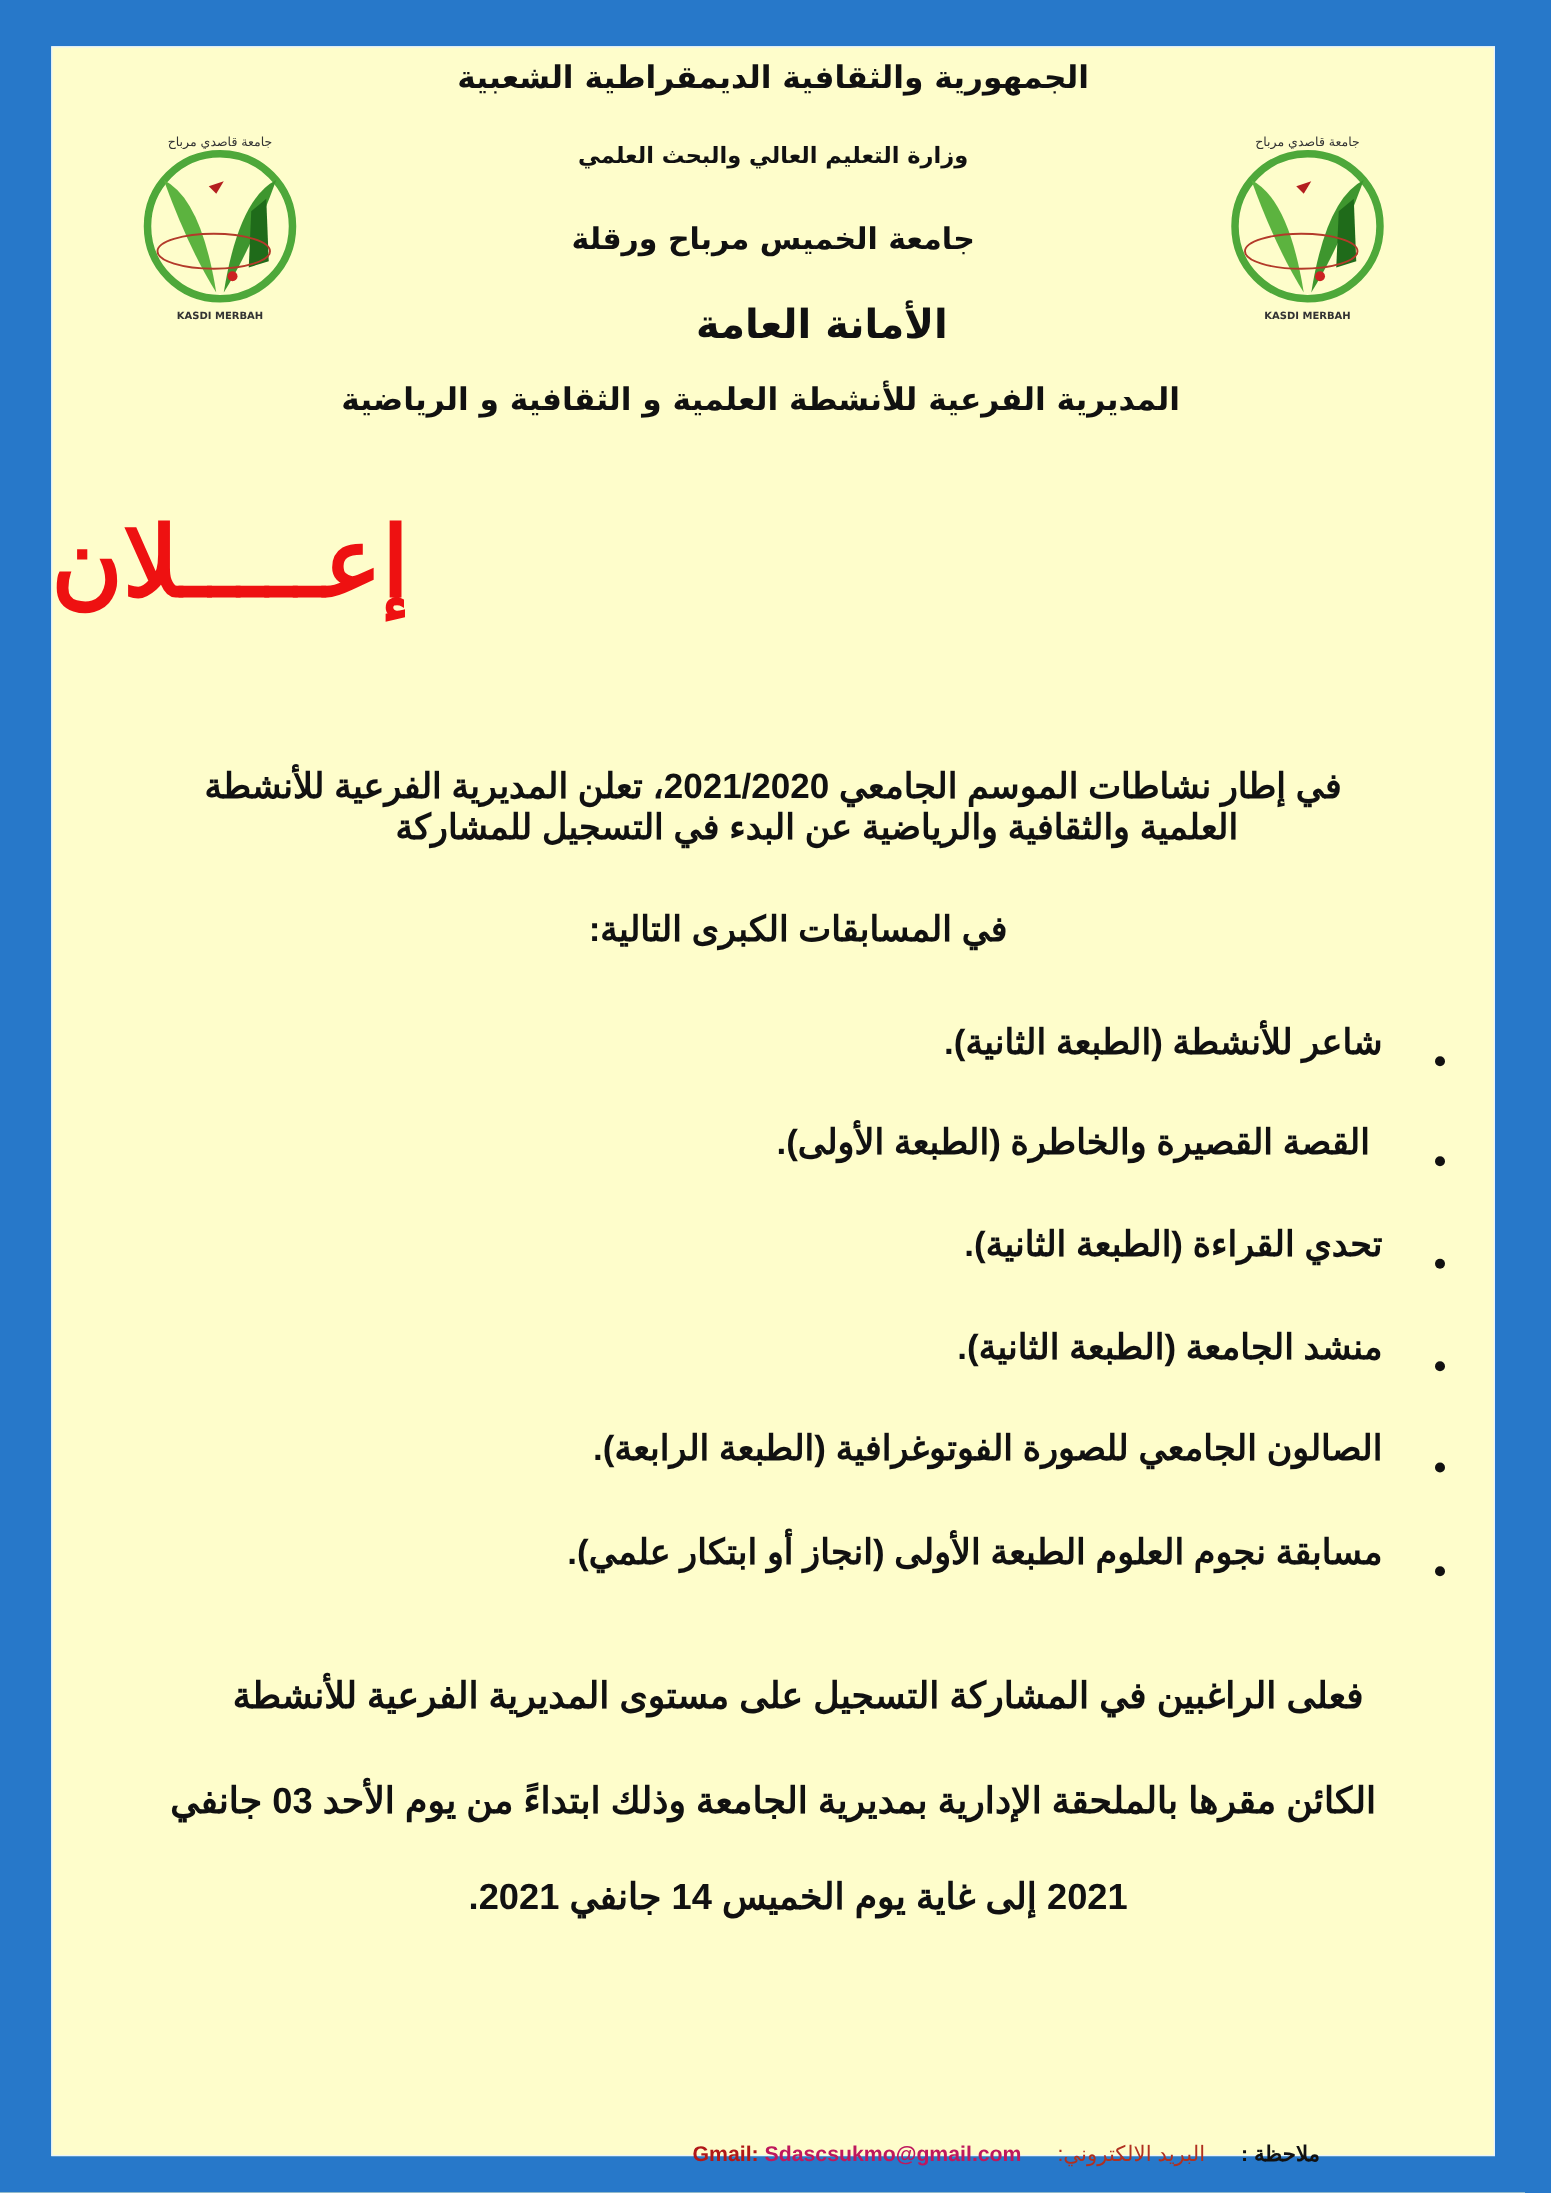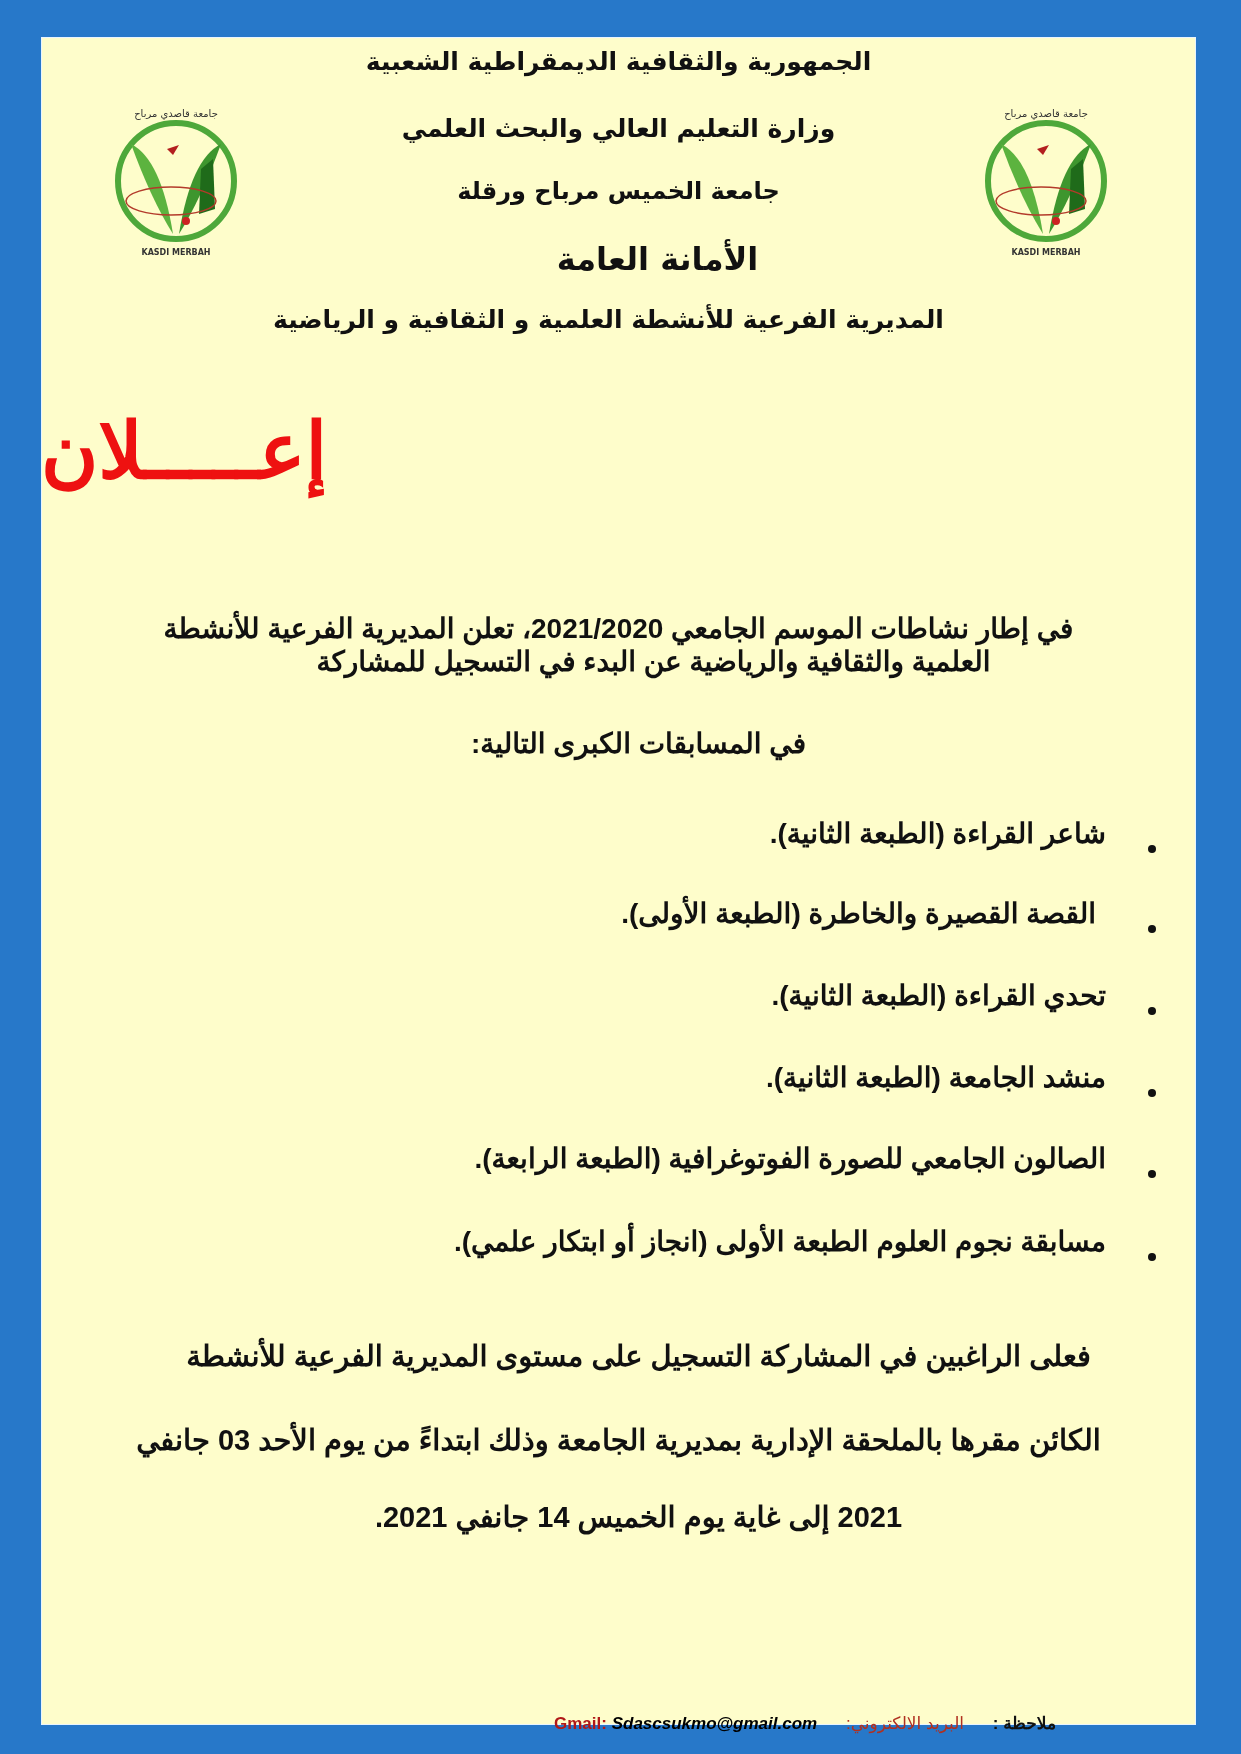--- a/index.html
+++ b/index.html
@@ -16,21 +16,21 @@
     width: 1155px; height: 1688px;
     background: #fefdcb;
     box-shadow: inset 0 0 0 1px #e8f4ff;
   }
   .hdr {
     position: absolute; left: 0; width: 100%;
     text-align: center; direction: rtl;
     color: #111; font-weight: bold;
   }
   .hdr.l1 { top: 10px; font-size: 25px; }
-  .hdr.l2 { top: 77px; font-size: 25px; text-align: center; }
+  .hdr.l2 { top: 77px; font-size: 18px; text-align: center; }
   .hdr.l3 { top: 140px; font-size: 24px; }
   .hdr.l4 { top: 203px; font-size: 32px; margin-left: 39px; }
   .hdr.l5 { top: 268px; font-size: 25px; padding-right: 20px; box-sizing: border-box; }
   .logo { position: absolute; width: 170px; height: 170px; }
   .logo.left { left: 50px; top: 52px; }
   .logo.right { left: 920px; top: 52px; }
   .title {
     position: absolute; left: 0; width: 100%; top: 368px;
     text-align: left; direction: rtl;
     color: #ee1111; font-size: 78px; font-weight: bold;
@@ -62,21 +62,21 @@
   .outro2 { top: 1386px; }
   .outro3 { top: 1463px; padding-left: 40px; box-sizing: border-box; }
   .note {
     position: absolute; right: 140px; top: 1676px;
     direction: rtl; font-size: 17px; white-space: nowrap;
     font-family: "Liberation Sans", sans-serif;
   }
   .note .nlabel { color: #111; font-weight: bold; }
   .note .elabel { color: #b03020; margin-right: 24px; }
   .note .gmail { color: #b01818; font-weight: bold; margin-right: 24px; direction: ltr; unicode-bidi: isolate; }
-  .note .addr { color: #000000; font-weight: bold; font-style: italic; }
+  .note .addr { color: #be185d; font-weight: bold; }
 </style>
 </head>
 <body>
 
 <div class="panel">
 
   <svg class="logo left" viewBox="0 0 170 170">
     <circle cx="85" cy="92" r="58" fill="none" stroke="#4ea83a" stroke-width="6"></circle>
     <path d="M40 55 Q70 70 82 145 Q60 110 40 55 Z" fill="#5cb33f"></path>
     <path d="M130 55 Q100 70 88 145 Q110 110 130 55 Z" fill="#3e962e"></path>
@@ -107,21 +107,21 @@
   <div class="hdr l5">المديرية الفرعية للأنشطة العلمية و الثقافية و الرياضية</div>
 
   <div class="title">إعـــــلان</div>
 
   <div class="para intro1">في إطار نشاطات الموسم الجامعي 2021/2020، تعلن المديرية الفرعية  للأنشطة</div>
   <div class="para intro2">العلمية والثقافية والرياضية عن البدء في التسجيل للمشاركة</div>
   <div class="para intro3">في المسابقات الكبرى التالية:</div>
 
   <div class="list">
     <span class="bullet" style="top:808px"></span>
-    <div class="li" style="top:780px">شاعر القراءة (الطبعة الثانية).</div>
+    <div class="li" style="top:780px">شاعر للأنشطة (الطبعة الثانية).</div>
 
     <span class="bullet" style="top:888px"></span>
     <div class="li" style="top:860px; right:100px">القصة القصيرة والخاطرة (الطبعة الأولى).</div>
 
     <span class="bullet" style="top:970px"></span>
     <div class="li" style="top:942px">تحدي القراءة (الطبعة الثانية).</div>
 
     <span class="bullet" style="top:1052px"></span>
     <div class="li" style="top:1024px">منشد الجامعة (الطبعة الثانية).</div>
 

